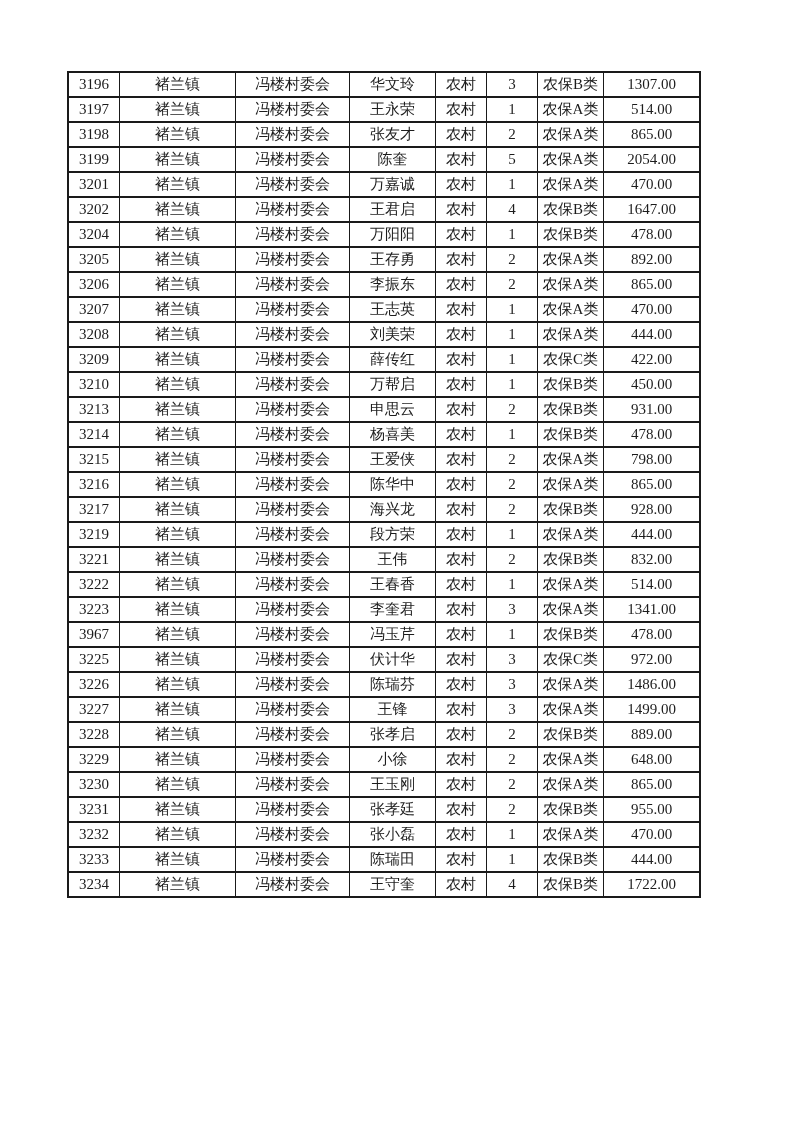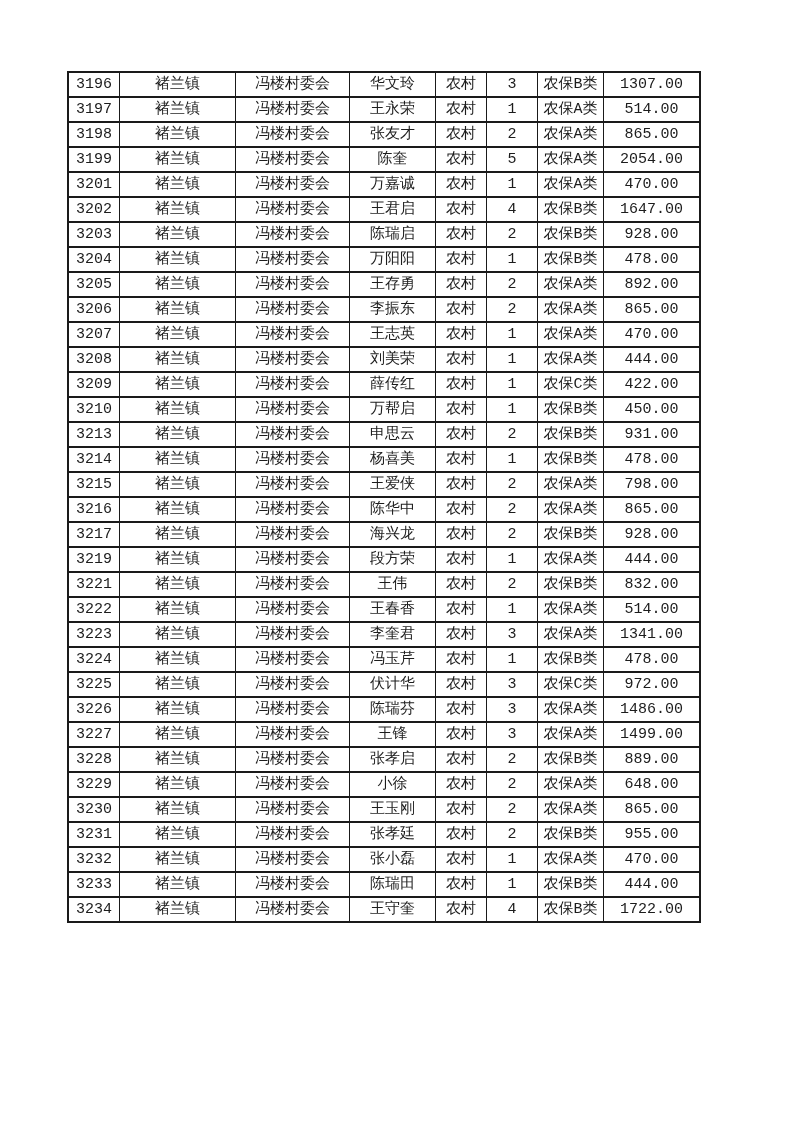--- a/index.html
+++ b/index.html
@@ -1,21 +1,21 @@
 <!DOCTYPE html>
 <html><head>
 <meta charset="utf-8">
 <style>
   html,body{margin:0;padding:0;}
   .page{
     position:relative;
     width:793px;height:1122px;
     background:#ffffff;
     overflow:hidden;
-    font-family:Liberation Mono, monospace;
+    font-family:Liberation Serif, serif;
   }
   table.payments{
     position:absolute;
     left:67px;top:71px;
     border-collapse:collapse;
     table-layout:fixed;
     border:2px solid #1a1a1a;
   }
   table.payments td{
     border-left:1px solid #1a1a1a;
@@ -101,30 +101,20 @@
           <td class="c0">3202</td>
           <td class="c1">褚兰镇</td>
           <td class="c2">冯楼村委会</td>
           <td class="c3">王君启</td>
           <td class="c4">农村</td>
           <td class="c5">4</td>
           <td class="c6">农保B类</td>
           <td class="c7">1647.00</td>
         </tr>
         <tr>
-          <td class="c0">3203</td>
-          <td class="c1">褚兰镇</td>
-          <td class="c2">冯楼村委会</td>
-          <td class="c3">陈瑞启</td>
-          <td class="c4">农村</td>
-          <td class="c5">2</td>
-          <td class="c6">农保B类</td>
-          <td class="c7">928.00</td>
-        </tr>
-        <tr>
           <td class="c0">3204</td>
           <td class="c1">褚兰镇</td>
           <td class="c2">冯楼村委会</td>
           <td class="c3">万阳阳</td>
           <td class="c4">农村</td>
           <td class="c5">1</td>
           <td class="c6">农保B类</td>
           <td class="c7">478.00</td>
         </tr>
         <tr>
@@ -271,21 +261,21 @@
           <td class="c0">3223</td>
           <td class="c1">褚兰镇</td>
           <td class="c2">冯楼村委会</td>
           <td class="c3">李奎君</td>
           <td class="c4">农村</td>
           <td class="c5">3</td>
           <td class="c6">农保A类</td>
           <td class="c7">1341.00</td>
         </tr>
         <tr>
-          <td class="c0">3224</td>
+          <td class="c0">3967</td>
           <td class="c1">褚兰镇</td>
           <td class="c2">冯楼村委会</td>
           <td class="c3">冯玉芹</td>
           <td class="c4">农村</td>
           <td class="c5">1</td>
           <td class="c6">农保B类</td>
           <td class="c7">478.00</td>
         </tr>
         <tr>
           <td class="c0">3225</td>

